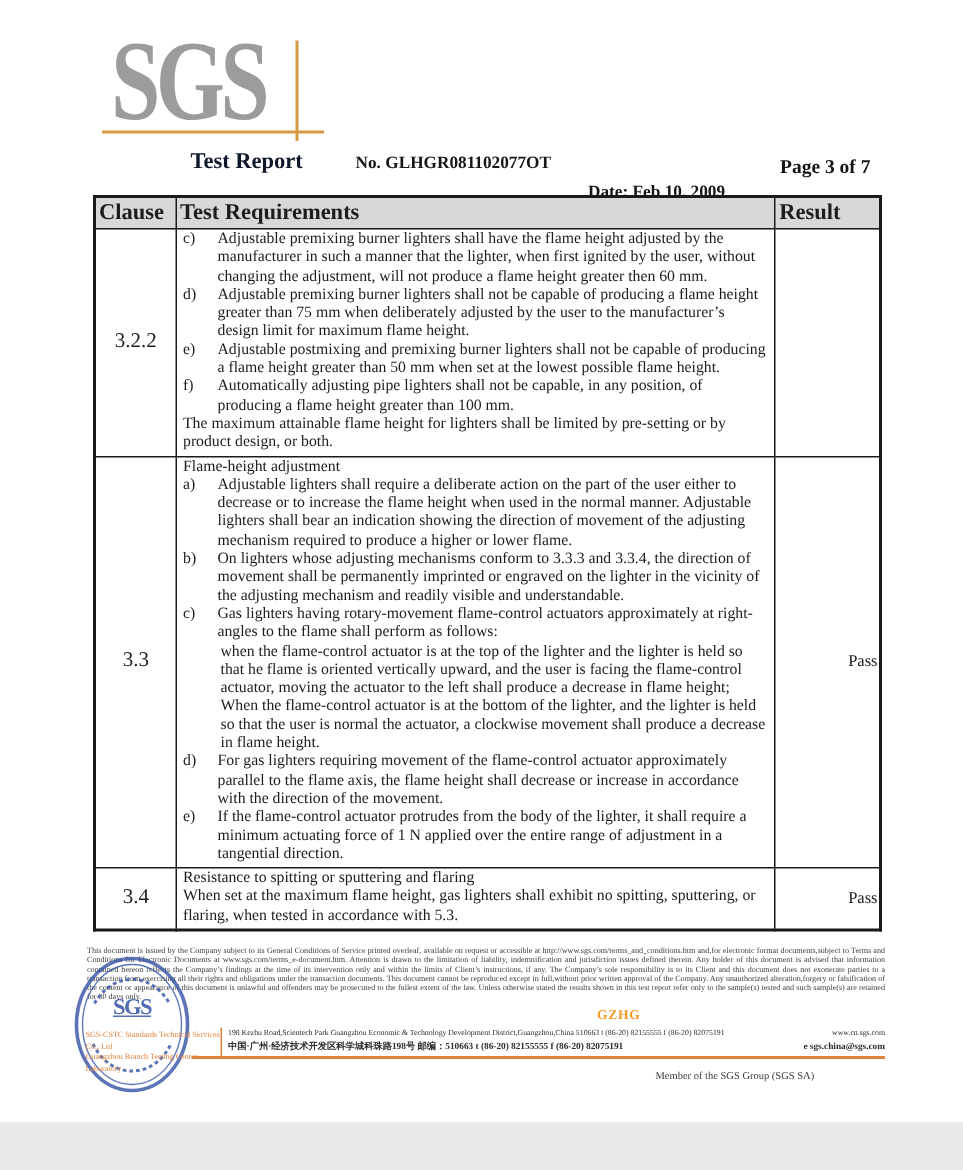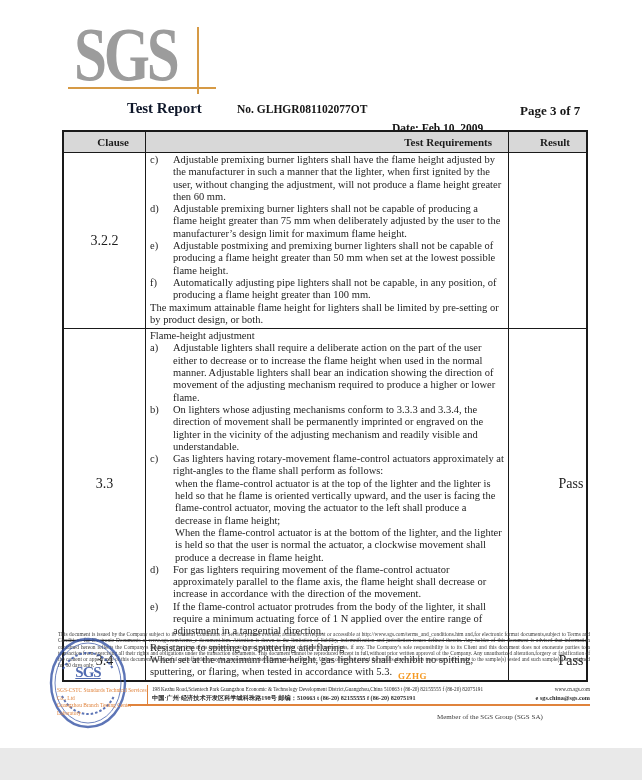--- a/index.html
+++ b/index.html
@@ -14,25 +14,25 @@
   .title-row{position:absolute;left:0;top:100px;width:642px;height:18px;}
   .doc-title{position:absolute;left:127px;top:0;font-size:15px;font-weight:bold;color:#0f172a;}
   .report-no{position:absolute;left:237px;top:3px;font-size:11.5px;font-weight:bold;color:#161616;text-align:right;}
   .report-date{position:absolute;left:392px;top:3px;font-size:11.5px;font-weight:bold;color:#161616;margin-top:19px;}
   .report-page{position:absolute;left:520px;top:3px;font-size:13px;font-weight:bold;color:#161616;}
 
   
   table.req{position:absolute;left:62px;top:130px;width:526px;border-collapse:collapse;
     border:2px solid #1a1a1a;font-size:10.5px;color:#1d1d1d;}
   table.req th,table.req td{border:1px solid #1a1a1a;}
-  table.req th{background:#d8d8d8;font-size:11px;font-weight:bold;text-align:right;height:20px;padding:0 16px;}
+  table.req th{background:#d8d8d8;font-size:15px;font-weight:bold;text-align:left;height:20px;padding:0 2px;}
   th.col-clause{width:49px;}
   th.col-result{width:45px;}
   td.clause-cell{text-align:center;vertical-align:middle;font-size:14px;}
-  td.result-cell{text-align:center;vertical-align:middle;font-size:14px;padding-left:48px;}
+  td.result-cell{text-align:center;vertical-align:middle;font-size:11px;padding-left:48px;}
   td.content-cell{vertical-align:top;padding:1px 4px 2px 4px;line-height:12.3px;}
   tbody tr:nth-of-type(1){height:148px;}
   tbody tr:nth-of-type(2){height:270px;}
   tbody tr:nth-of-type(3){height:38px;}
   .blk{position:relative;margin:0;}
   .blk .lab{position:absolute;left:0;top:0;}
   .blk.ind0{padding-left:0;}
   .blk.ind1{padding-left:23px;}
   .blk.ind2{padding-left:25px;}
 

